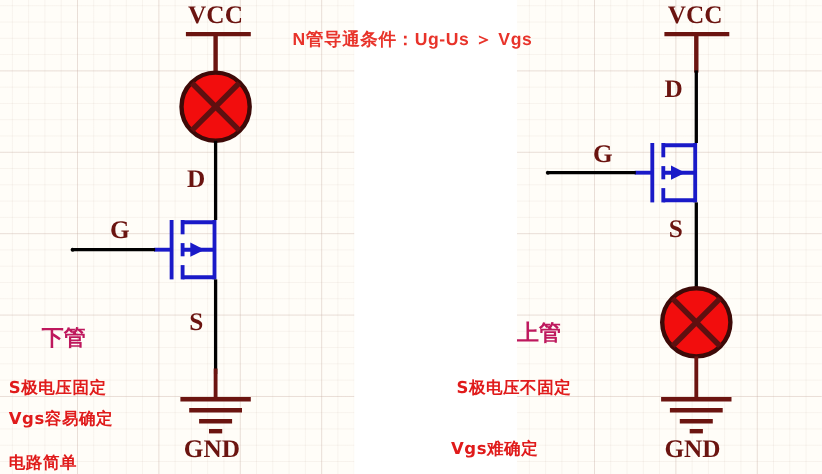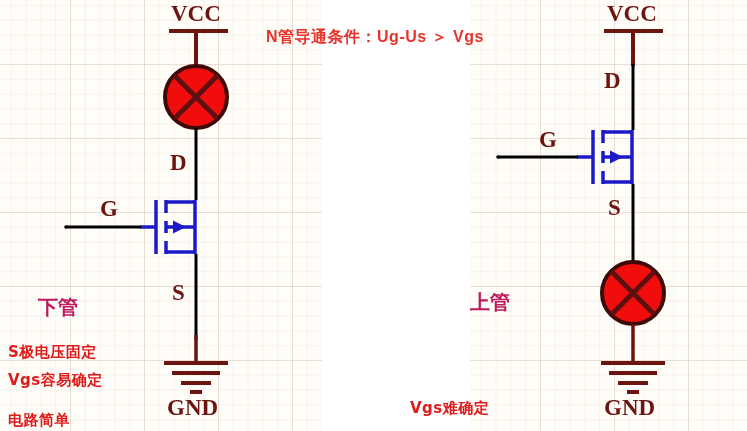--- a/index.html
+++ b/index.html
@@ -204,15 +204,16 @@
   <div class="lbl pin" style="left:539px; top:128px;">G</div>
   <div class="lbl pin" style="left:608px; top:196px;">S</div>
   <div class="lbl pin" style="left:604px; top:396px;">GND</div>
 
   <div class="lbl cn-title" style="left:38px; top:297px;">下管</div>
   <div class="lbl cn-note" style="left:8px; top:373px;">Vgs容易确定</div>
   <div class="lbl cn-note" style="left:8px; top:345px;">S极电压固定</div>
   <div class="lbl cn-note" style="left:8px; top:401px;margin-top:12px;">电路简单</div>
 
   <div class="lbl cn-title" style="left:470px; top:292px;">上管</div>
+  <div class="lbl cn-note" style="left:415px; top:345px;">S极电压不固定</div>
   <div class="lbl cn-note" style="left:410px; top:373px;margin-top:28px;">Vgs难确定</div>
 
 </div>
 
 </body></html>

